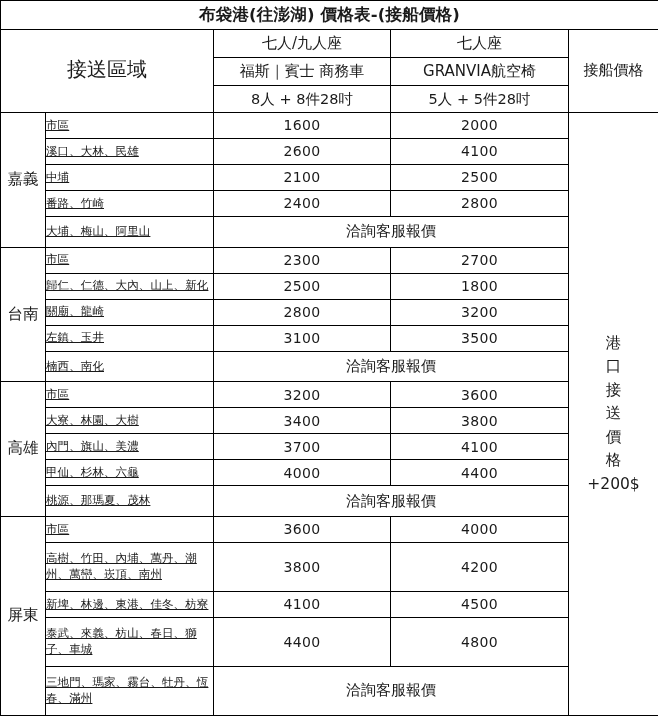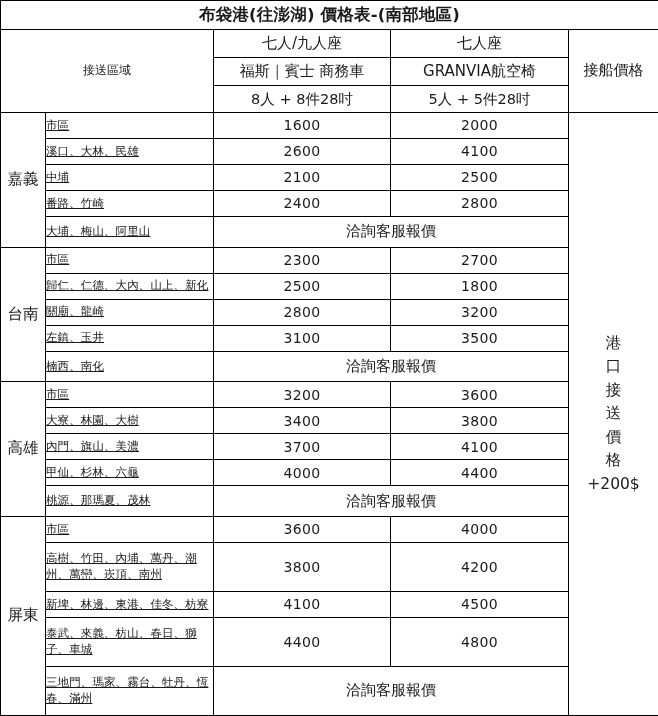--- a/index.html
+++ b/index.html
@@ -50,21 +50,22 @@
 
   
   .head-cell {
     text-align: center;
     font-size: 15px;
     line-height: 1.15;
     white-space: nowrap;
     margin-top: 27px;
   }
   .head-area {
-    font-size: 12px;
+    font-size: 20px;
+    font-family: Liberation Mono, monospace;
   }
   .head-sub {
     font-size: 14.5px;
   }
 
   
   .county-cell {
     text-align: center;
     font-size: 15.5px;
     line-height: 1.1;
@@ -115,21 +116,21 @@
   <colgroup>
     <col style="width:45px">
     <col style="width:168px">
     <col style="width:177px">
     <col style="width:178px">
     <col style="width:90px">
   </colgroup>
   <tbody>
 
     <tr>
-      <td class="fill-title title-cell" colspan="5">布袋港(往澎湖) 價格表-(南部地區)</td>
+      <td class="fill-title title-cell" colspan="5">布袋港(往澎湖) 價格表-(接船價格)</td>
     </tr>
 
     <tr>
       <td class="fill-head head-cell head-area" colspan="2" rowspan="3">接送區域</td>
       <td class="fill-head head-cell">七人/九人座</td>
       <td class="fill-head head-cell">七人座</td>
       <td class="fill-head head-cell" rowspan="3">接船價格</td>
     </tr>
 
     <tr>

